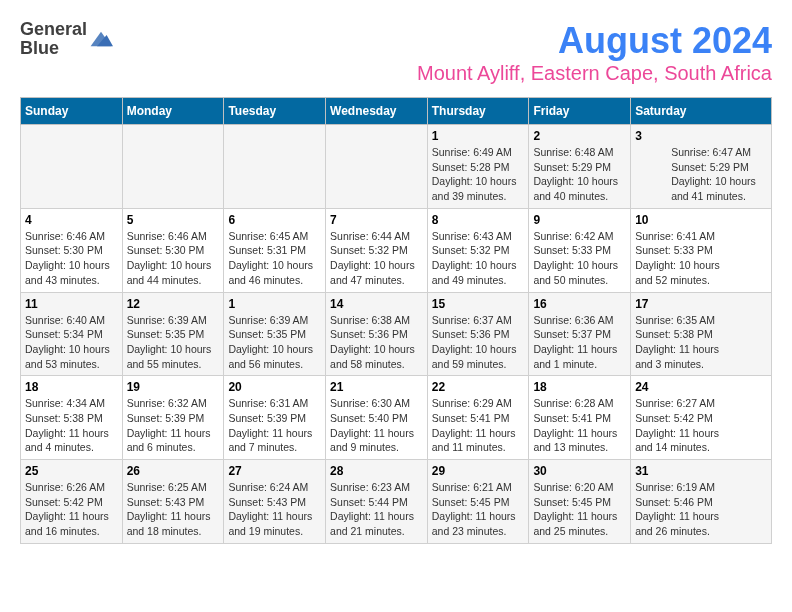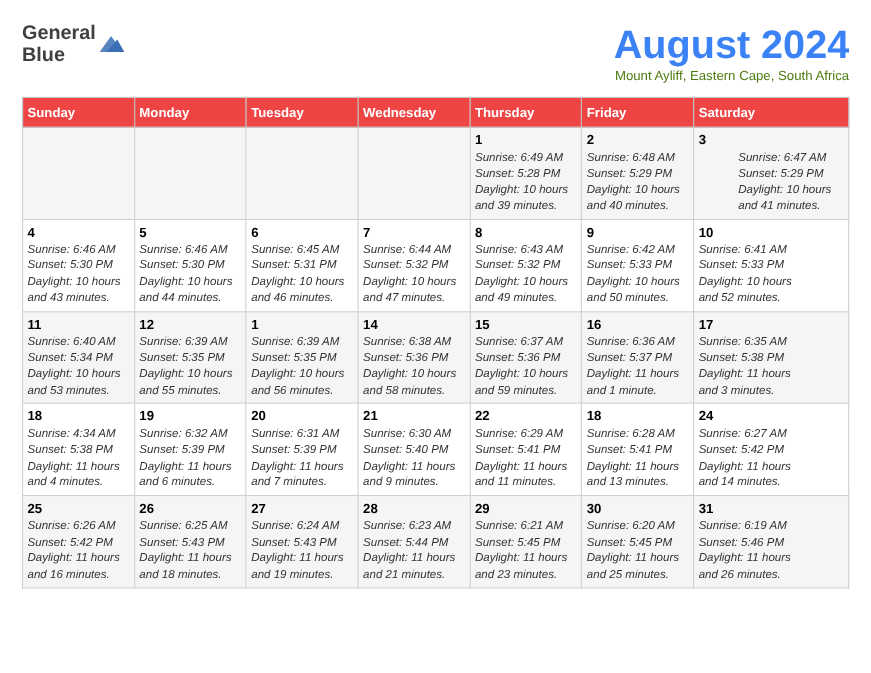--- a/index.html
+++ b/index.html
@@ -29,30 +29,30 @@
     .title-section {
       text-align: right;
       margin-bottom: 8px;
     }
     .main-title {
       font-size: 36px;
       font-weight: bold;
       color: #3b82f6;
     }
     .sub-title {
-      font-size: 12px;
-      color: #4d7c0f;
+      font-size: 20px;
+      color: #ec4899;
     }
     table {
       width: 100%;
       border-collapse: collapse;
       font-size: 11px;
     }
     thead tr {
-      background-color: #ef4444;
+      background-color: #0369a1;
       color: #fff;
     }
     thead th {
       padding: 6px 4px;
       text-align: left;
       font-weight: bold;
       font-size: 12px;
       border: 1px solid #c0c0c0;
     }
     tbody tr {
@@ -72,21 +72,20 @@
     }
     .day-num {
       font-weight: bold;
       font-size: 12px;
       margin-bottom: 2px;
     }
     .cell-info {
       font-size: 10.5px;
       color: #333;
       line-height: 1.4;
-      font-style: italic;
     }
     .top-row {
       display: flex;
       justify-content: space-between;
       align-items: flex-start;
       margin-bottom: 4px;
     }
   </style>
 </head>
 <body>

